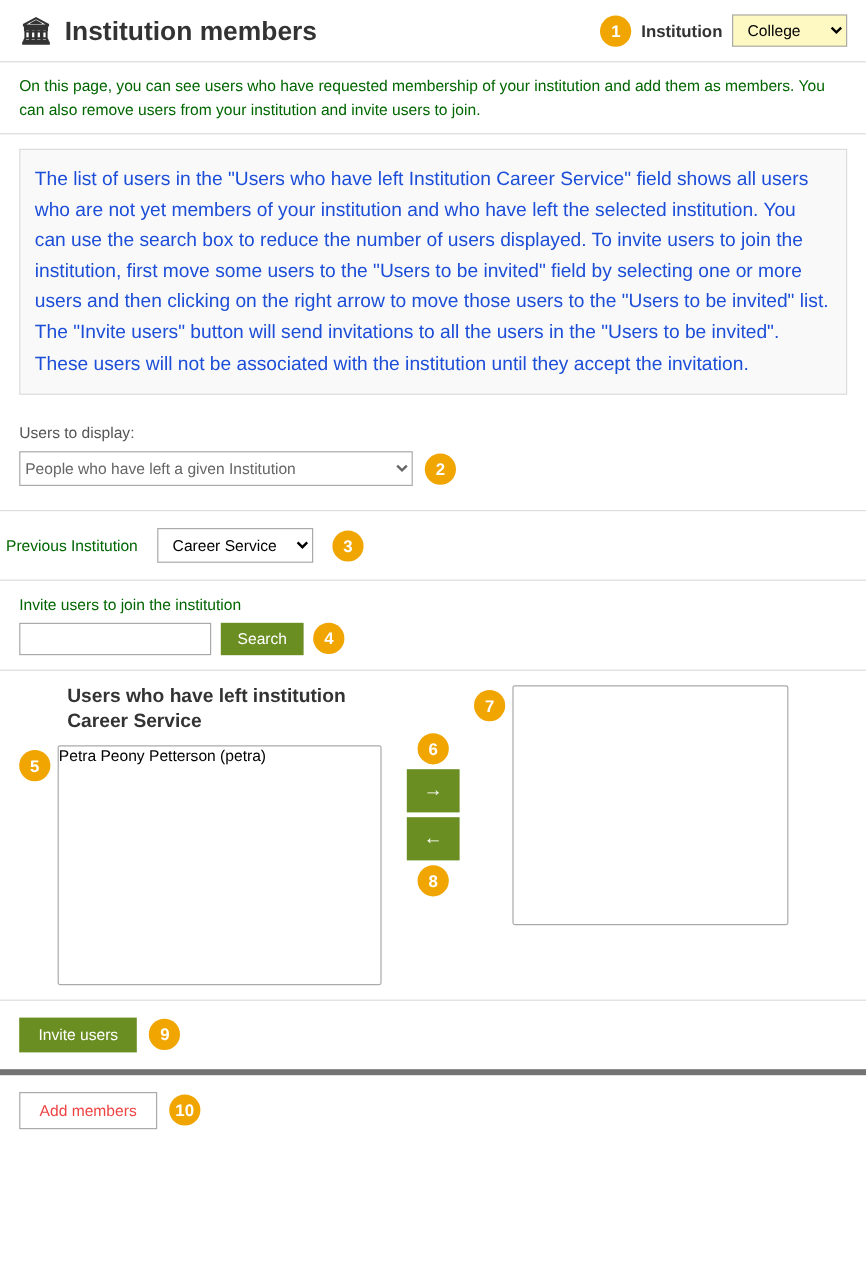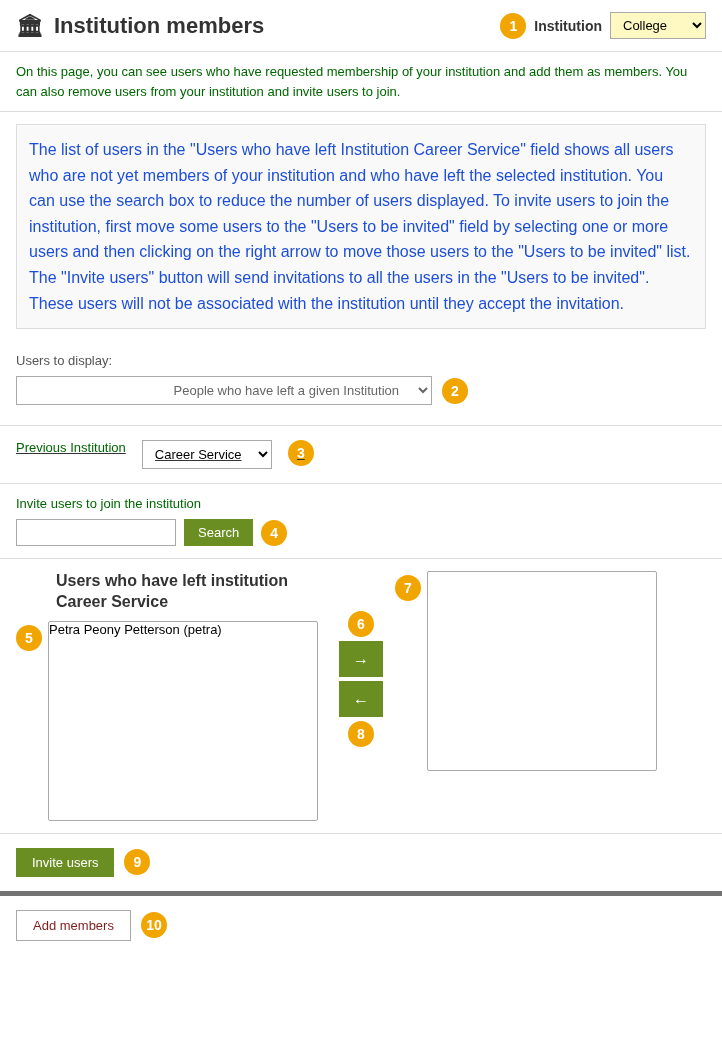--- a/index.html
+++ b/index.html
@@ -91,35 +91,34 @@
       align-items: center;
       gap: 10px;
       margin-bottom: 8px;
     }
     .field-label {
       color: #555;
       font-size: 13px;
     }
     .users-display-select {
       border: 1px solid #aaa;
-      padding: 5px 16px;
-      font-size: 13px;
-      background: #fff;
-      width: 416px;
+      padding: 5px 0;
+      font-size: 13px;
+      background: #fff;
+      width: 328px;
       color: #666;
-      text-align: right;
     }
 
     
     .prev-inst-row {
       display: flex;
+      align-items: center;
       gap: 16px;
-      padding: 14px 16px;
-      border-bottom: 1px solid #ddd;
-      text-decoration: underline;
+      padding: 14px 5px;
+      border-bottom: 1px solid #ddd;
     }
     .prev-inst-label {
       color: #006600;
       font-size: 13px;
     }
     .prev-inst-select {
       border: 1px solid #aaa;
       padding: 5px 8px;
       font-size: 13px;
       background: #fff;
@@ -130,21 +129,21 @@
       padding: 12px 16px;
       border-bottom: 1px solid #ddd;
     }
     .invite-title {
       color: #006600;
       font-size: 13px;
       margin-bottom: 8px;
     }
     .search-row {
       display: flex;
-      align-items: flex-end;
+      align-items: flex-start;
       gap: 8px;
     }
     .search-input {
       border: 1px solid #aaa;
       padding: 5px 8px;
       font-size: 13px;
       width: 160px;
     }
     .search-btn {
       background: #6b8e23;
@@ -243,21 +242,21 @@
     }
 
     .add-members-row {
       padding: 14px 16px;
       display: flex;
       align-items: center;
       gap: 10px;
     }
     .add-members-btn {
       background: #fff;
-      color: #7f1d1d;
+      color: #ef4444;
       border: 1px solid #aaa;
       padding: 7px 16px;
       font-size: 13px;
       cursor: pointer;
     }
 
     
     .institution-icon {
       font-size: 22px;
     }

